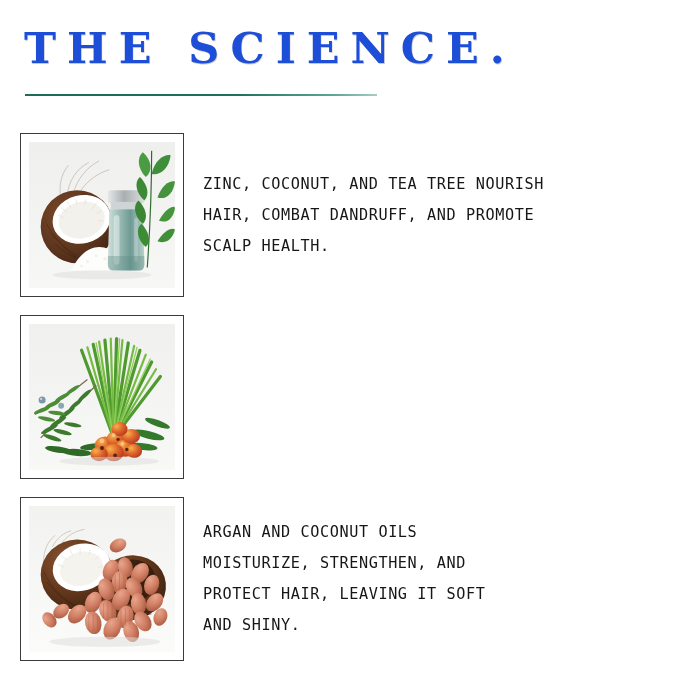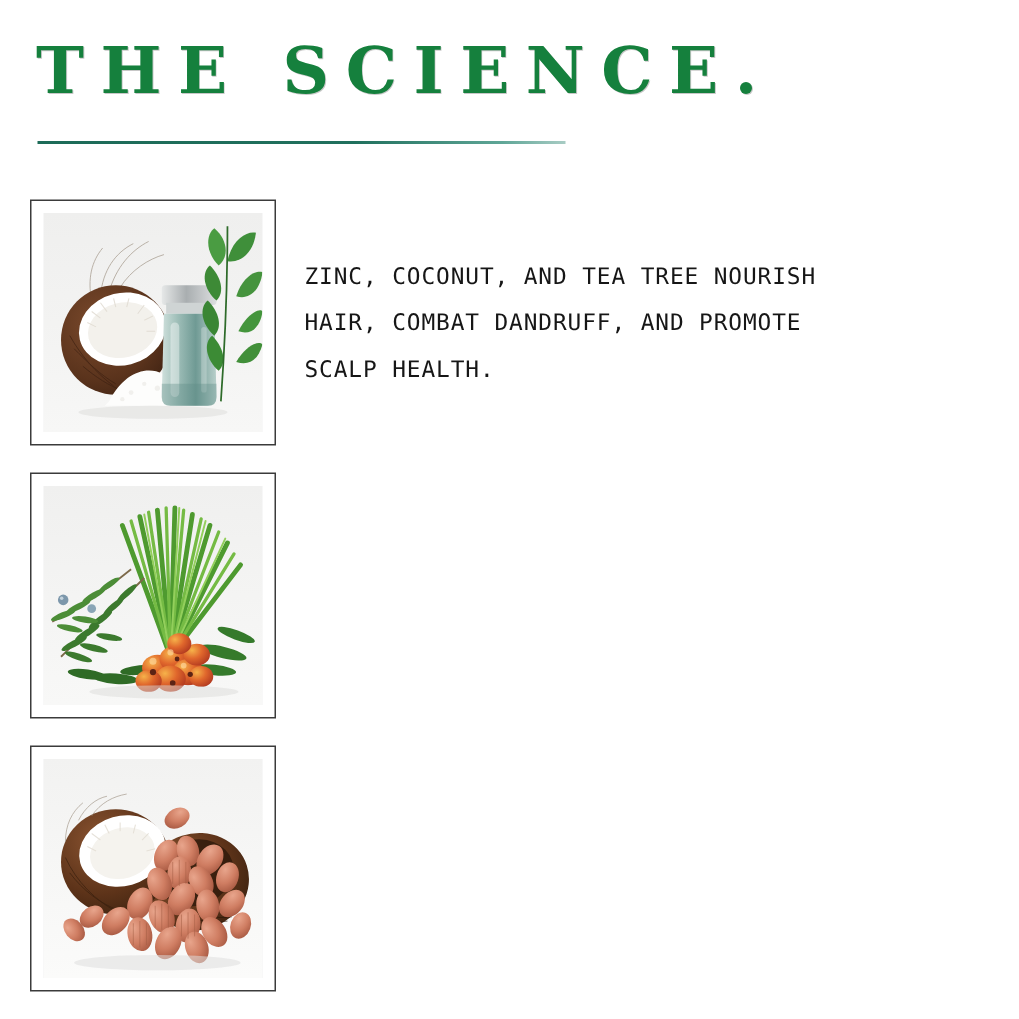--- a/index.html
+++ b/index.html
@@ -28,21 +28,21 @@
     left: 24px;
     top: 24px;
     width: 630px;
   }
   .page-title {
     font-family: "DejaVu Serif", serif;
     font-weight: 700;
     font-size: 43px;
     line-height: 48px;
     letter-spacing: 11px;
-    color: #15803d;
+    color: #1d4ed8;
     margin: 0;
     white-space: nowrap;
     text-shadow: 0.6px 0.6px 0 rgba(0,0,0,0.22);
   }
   .title-rule {
     position: absolute;
     left: 1px;
     top: 70px;
     width: 352px;
     height: 2px;
@@ -403,16 +403,20 @@
                 <path d="M44 74 L44 86"></path>
                   <path d="M41 75 L41 85"></path>
                   <path d="M47 75 L47 85"></path>
               </g>
             </g>
 
             <ellipse cx="52" cy="93" rx="38" ry="3.5" fill="#dedede" opacity="0.55"></ellipse>
           </svg>
         </div>
       </div>
+      <div class="row-text">ARGAN AND COCONUT OILS
+MOISTURIZE, STRENGTHEN, AND
+PROTECT HAIR, LEAVING IT SOFT
+AND SHINY.</div>
     </div>
 
   </div>
 </div>
 
 </body></html>

